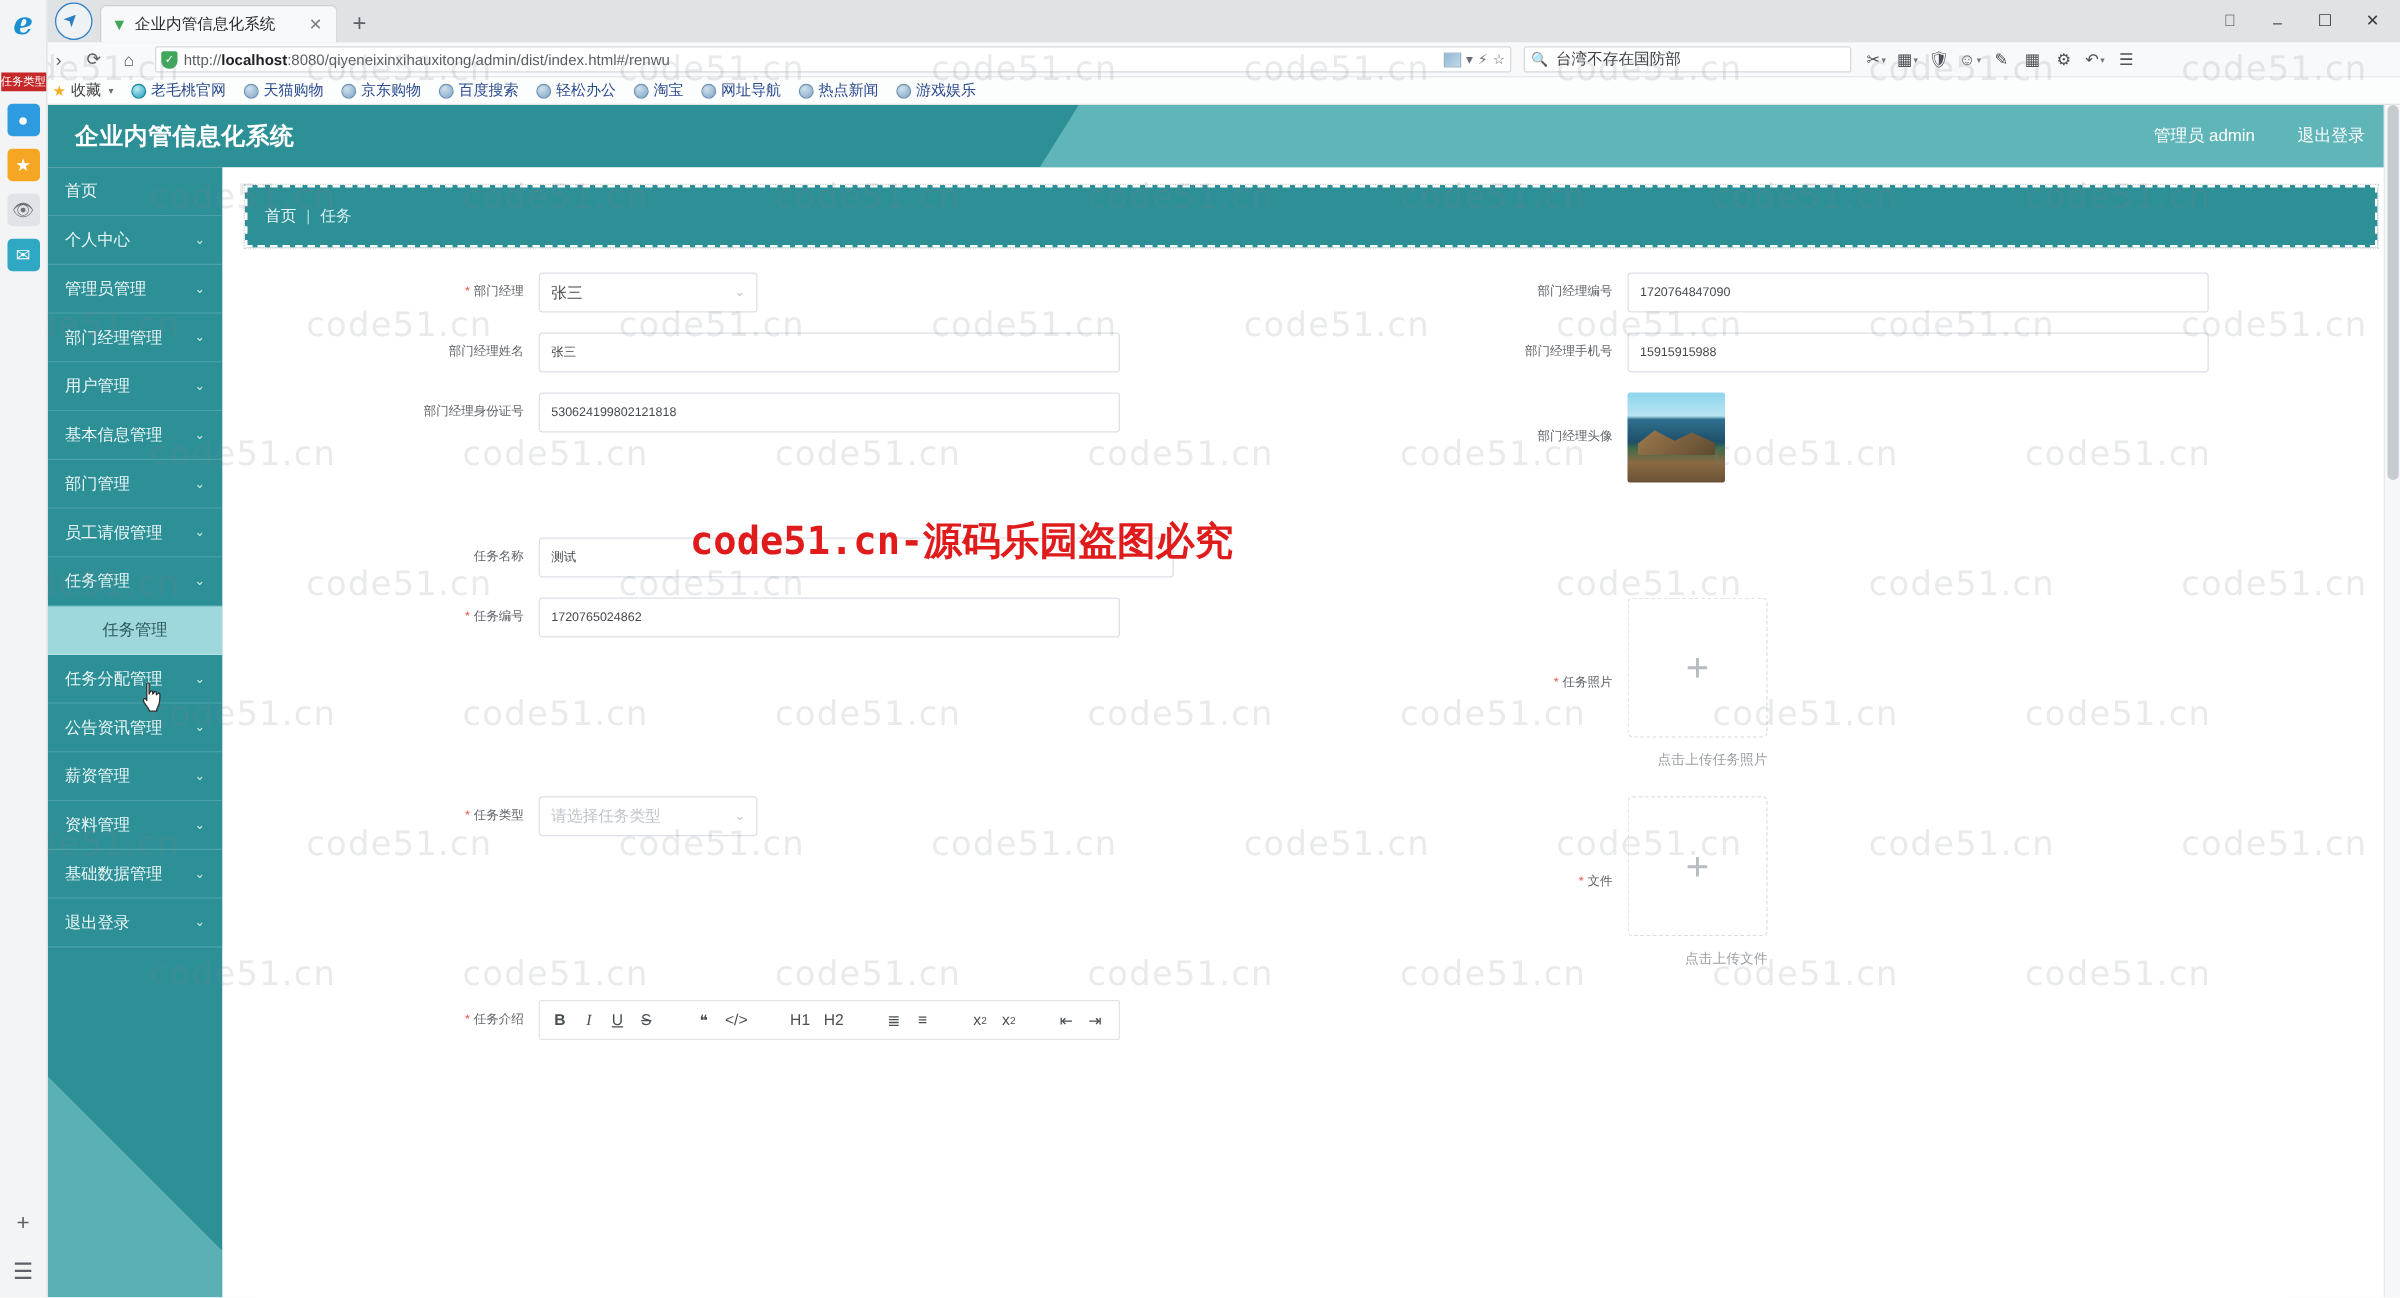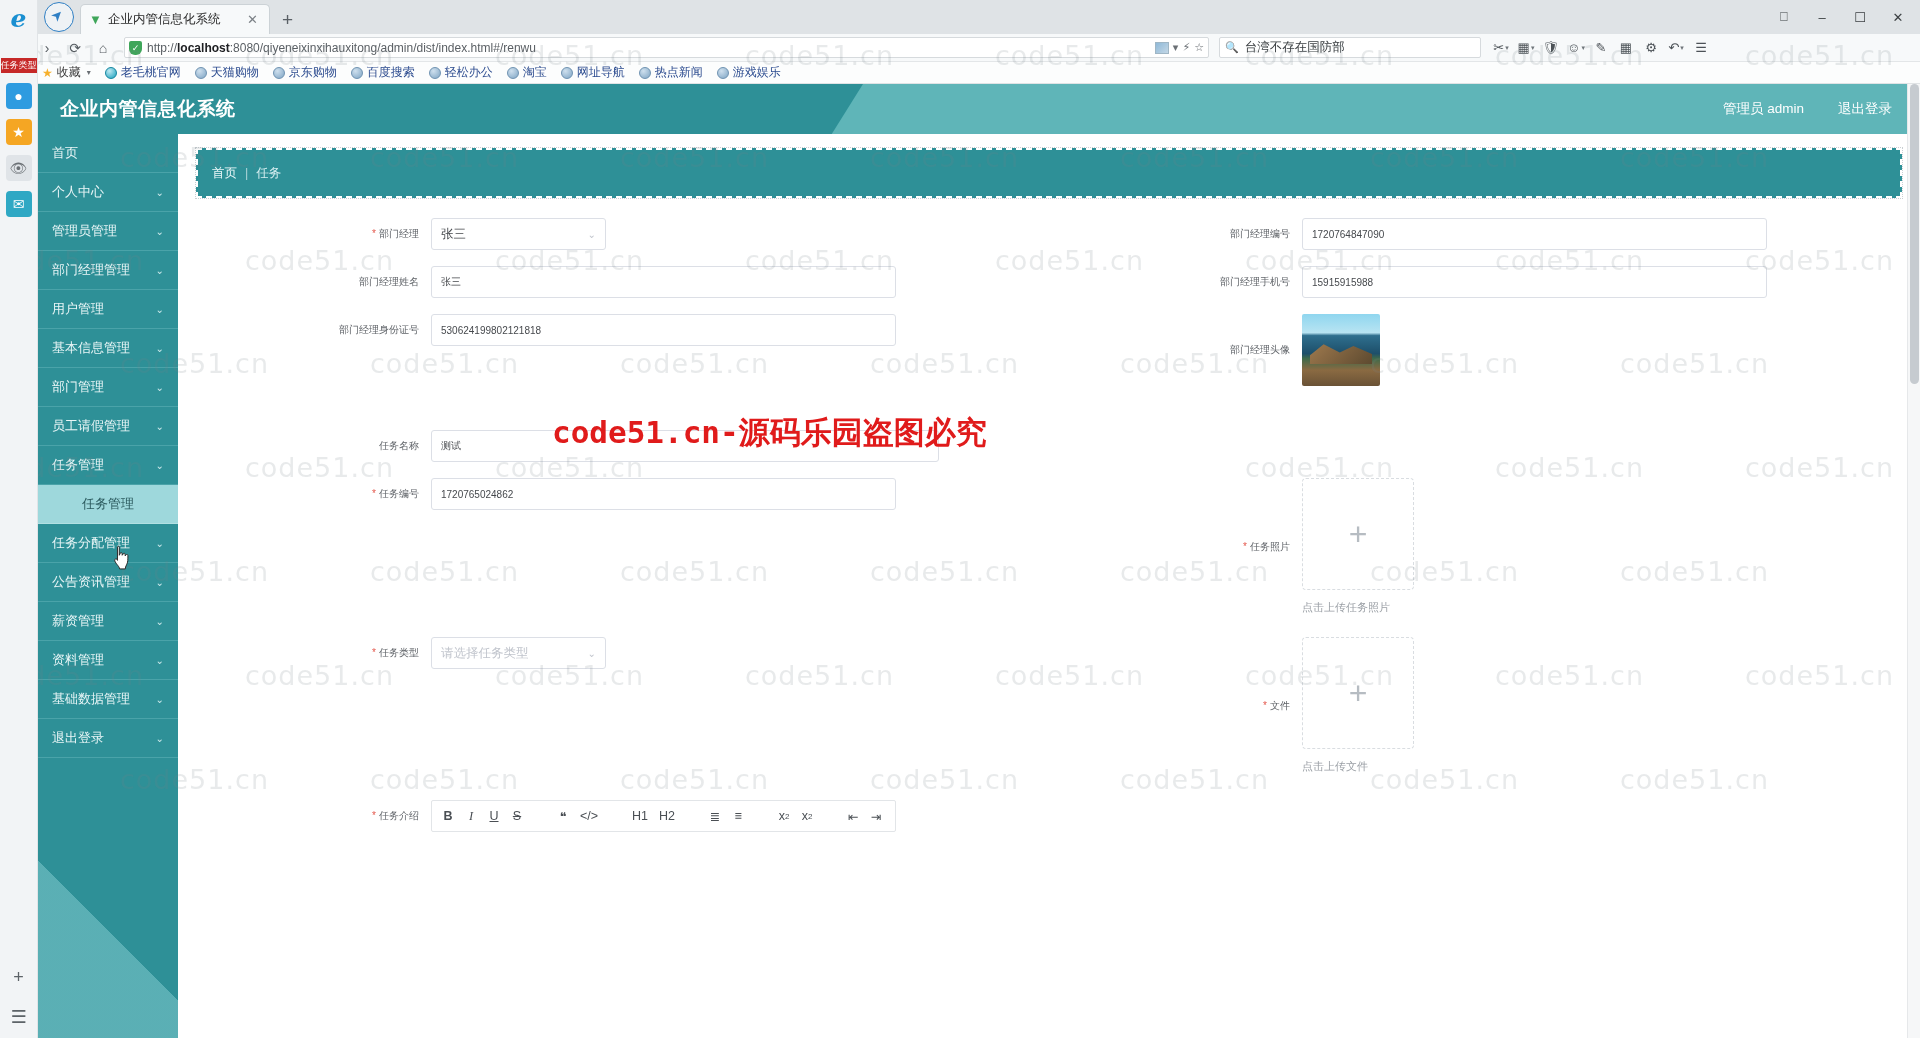--- a/index.html
+++ b/index.html
@@ -207,21 +207,21 @@
   }
   .avatar-img:before {
     content: ""; position: absolute; left: 8px; top: 28px; width: 62px; height: 22px;
     background: linear-gradient(135deg,#a07a4e,#5d4a30); clip-path: polygon(0 60%, 22% 10%, 48% 48%, 70% 18%, 100% 55%, 100% 100%, 0 100%);
   }
   .upbox {
     width: 112px; height: 112px; border: 1px dashed #d9dde1; border-radius: 4px;
     display: flex; align-items: center; justify-content: center;
     color: #b6bcc2; font-size: 32px; font-weight: 200; background: #fff;
   }
-  .uphint { font-size: 11px; color: #9a9fa5; margin-top: 10px; text-align: left; width: 112px; }
+  .uphint { font-size: 11px; color: #9a9fa5; margin-top: 10px; text-align: right; width: 112px; }
 
   .editor {
     width: 465px; border: 1px solid #e2e5e8; border-radius: 2px; background: #fff;
   }
   .ed-tools {
     height: 30px; display: flex; align-items: center; gap: 11px; padding: 0 10px;
     font-size: 12.5px; color: #4a4f54;
   }
   .ed-tools span { display: inline-flex; align-items: center; justify-content: center; min-width: 12px; }
   .ed-tools .b { font-weight: 700; }

